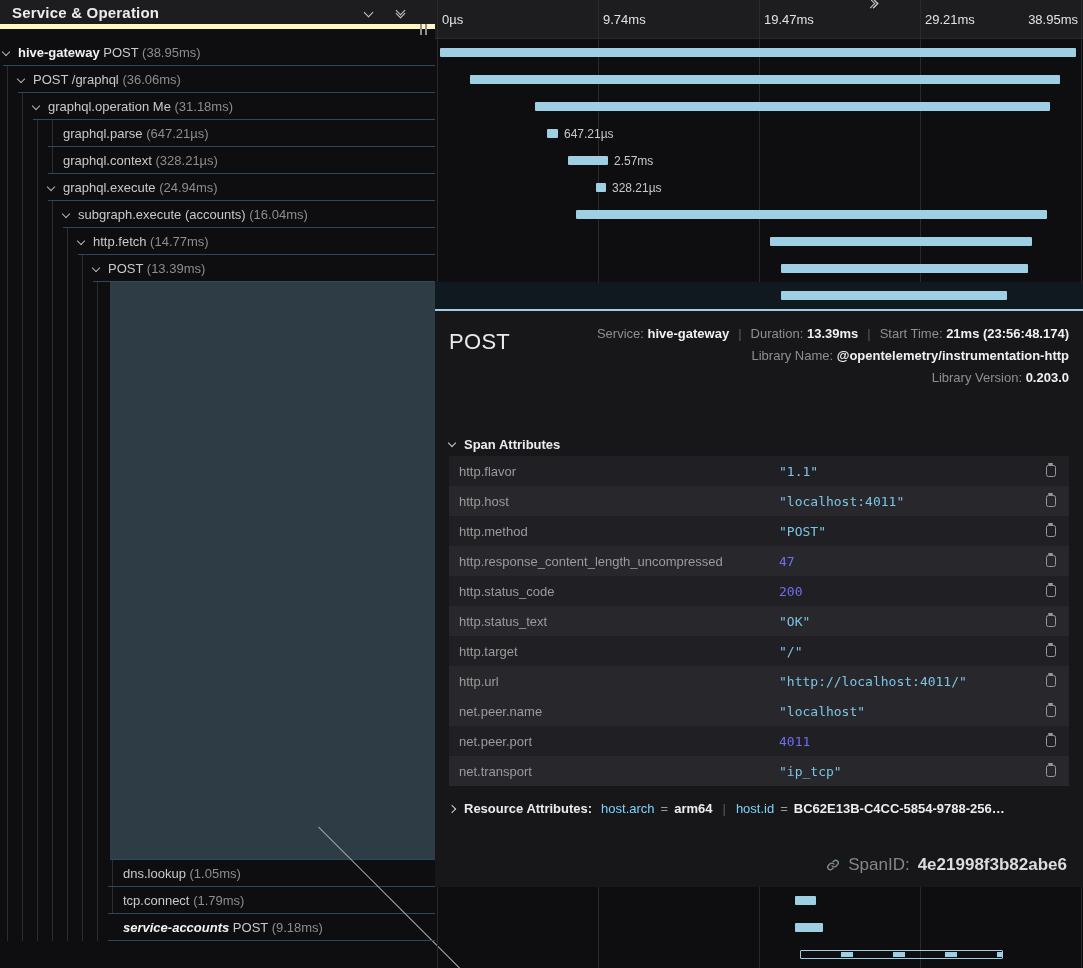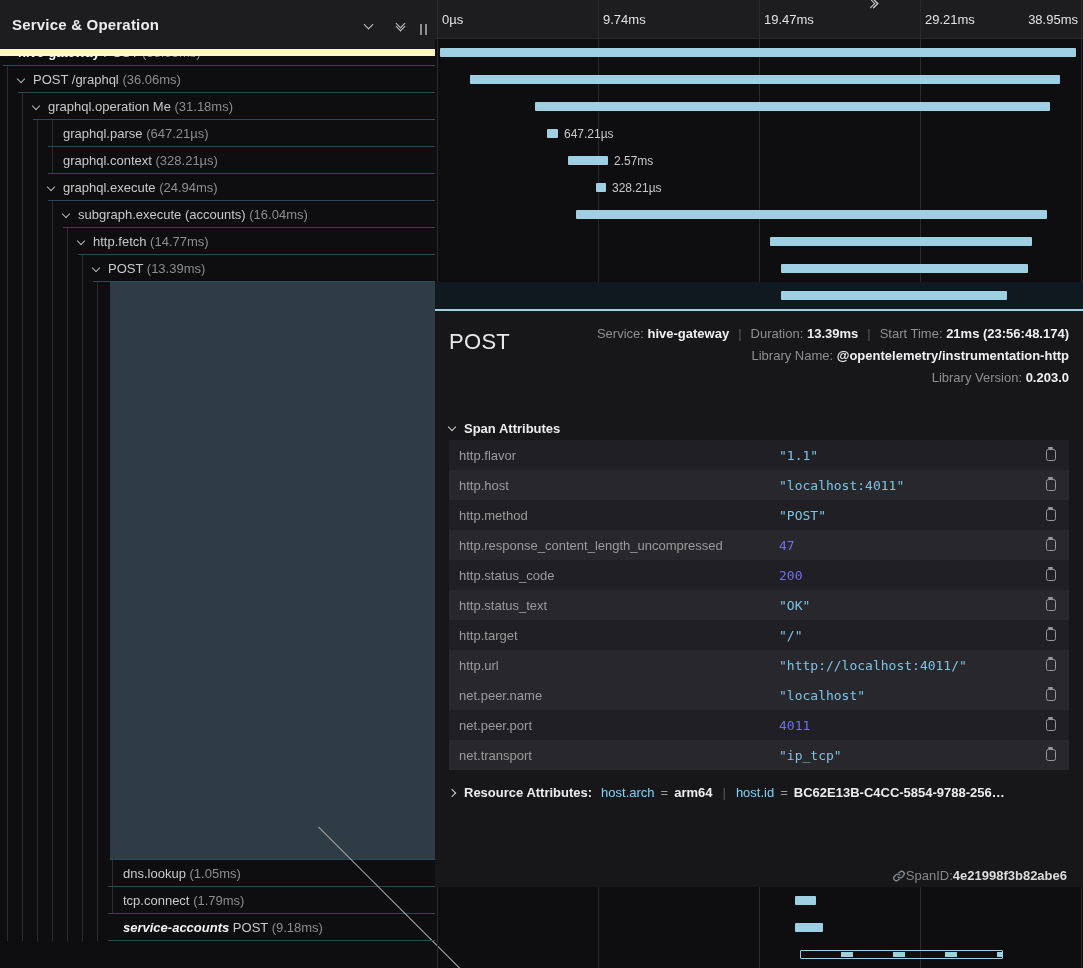--- a/index.html
+++ b/index.html
@@ -1,21 +1,21 @@
 <!DOCTYPE html>
 <html style="--accent: #9fcfe3; --vstr: #7cc4e6; --vnum: #6e6ef0; --sep: #2b4a58; --slate: #2e3c46;"><head>
 <meta charset="utf-8">
 <style>
   *{margin:0;padding:0;box-sizing:border-box}
   body{background:#000;font-family:"Liberation Sans",sans-serif}
   .app{position:relative;width:1083px;height:968px;background:#0e0e10;overflow:hidden;color:#ddd;font-size:13px}
 
   
   .left{position:absolute;left:0;top:0;width:435px;height:968px}
-  .left-header{position:relative;height:56px;background:#1d1d20;display:flex;align-items:center;padding:0 28px 0 12px;border-bottom:7px solid #fef9c3;z-index:4}
+  .left-header{position:relative;height:29px;background:#1d1d20;display:flex;align-items:center;padding:0 28px 0 12px;border-bottom:5px solid #fef9c3;z-index:4}
   .lh-title{flex:1;font-size:15px;font-weight:700;color:#ececec;letter-spacing:.2px}
   .hicons{display:flex;align-items:center;gap:18px}
   .hicon{display:flex;align-items:center;justify-content:center;width:14px;height:14px;cursor:pointer}
   .hicon.down{flex-direction:column}
   .hicon .cv{width:7px;height:7px;border-right:1.7px solid #c9c9c9;border-bottom:1.7px solid #c9c9c9;flex:none}
   .cv.down{transform:rotate(45deg)}
   .cv.right{transform:rotate(-45deg)}
   .hicon.down .cv + .cv{margin-top:-4px}
   .hicon.right .cv + .cv{margin-left:-3px}
   .lbody{position:absolute;top:39px;left:0;right:0}
@@ -50,42 +50,42 @@
 
   
   .detail{position:relative;height:578px;background:#17171a;border-top:2px solid var(--accent,#9fcfe3);padding:12px 14px 0 14px}
   .d-head{display:flex;align-items:flex-start}
   .d-title{font-size:22px;color:#e9e9e9;font-weight:500;padding-top:6px;letter-spacing:.3px}
   .d-meta{flex:1;text-align:right;overflow:hidden}
   .mline{font-size:13px;line-height:22px;color:#8f8f8f;white-space:nowrap}
   .mk{color:#8f8f8f}
   .mv{color:#f0f0f0;font-weight:700}
   .msep{color:#5a5a5a;margin:0 9px}
-  .d-sechdr{display:flex;align-items:center;gap:9px;margin-top:32px;cursor:pointer}
+  .d-sechdr{display:flex;align-items:center;gap:9px;margin-top:48px;cursor:pointer}
   .cv2{width:6px;height:6px;border-right:1.6px solid #cfcfcf;border-bottom:1.6px solid #cfcfcf;transform:rotate(45deg);margin-top:-3px;flex:none}
   .cv3{width:6px;height:6px;border-right:1.6px solid #cfcfcf;border-bottom:1.6px solid #cfcfcf;transform:rotate(-45deg);flex:none}
   .d-sechdr-label{font-size:13px;font-weight:700;color:#ececec}
   .atable{margin-top:4px}
   .arow{display:flex;align-items:center;height:30px}
   .arow.even{background:#202024}
   .arow.odd{background:#28282c}
   .akey{width:330px;padding-left:10px;color:#9b9b9b;font-size:13px;white-space:nowrap;overflow:hidden}
   .aval{flex:1;font-family:"DejaVu Sans Mono",monospace;font-size:13px;white-space:nowrap;overflow:hidden}
   .v-string{color:var(--vstr,#7cc4e6)}
   .v-number{color:var(--vnum,#6e6ef0)}
   .copybtn{width:36px;display:flex;justify-content:center;align-items:center;background:none;border:none;cursor:pointer;height:30px}
   .copyg{position:relative;width:10px;height:12px;border:1.5px solid #989898;border-radius:2.5px;display:inline-block}
   .copyg::before{content:"";position:absolute;top:-3.5px;left:1px;width:5px;height:2.5px;background:#989898;border-radius:1px}
   .d-res{display:flex;align-items:center;gap:9px;margin-top:15px;font-size:13px;white-space:nowrap;overflow:hidden}
   .res-label{font-weight:700;color:#ececec}
   .rk{color:#7dd3fc}
   .req{color:#9b9b9b;margin:0 6px}
   .rv{color:#ededed;font-weight:700}
   .rsep{color:#5a5a5a;margin:0 10px}
-  .d-spanid{position:absolute;right:16px;bottom:4px;display:flex;align-items:center;gap:0;font-size:13px}
+  .d-spanid{position:absolute;right:16px;bottom:12px;display:flex;align-items:center;gap:8px;font-size:17px}
   .sid-label{color:#868686}
   .sid-value{color:#dcdcdc;font-weight:700}
 
   .drag{position:absolute;left:420px;top:24px;display:flex;gap:3px;z-index:6;cursor:col-resize}
   .drag i{width:2px;height:11px;background:#909090}
 </style>
 </head>
 <body>
 
 <div class="app">

